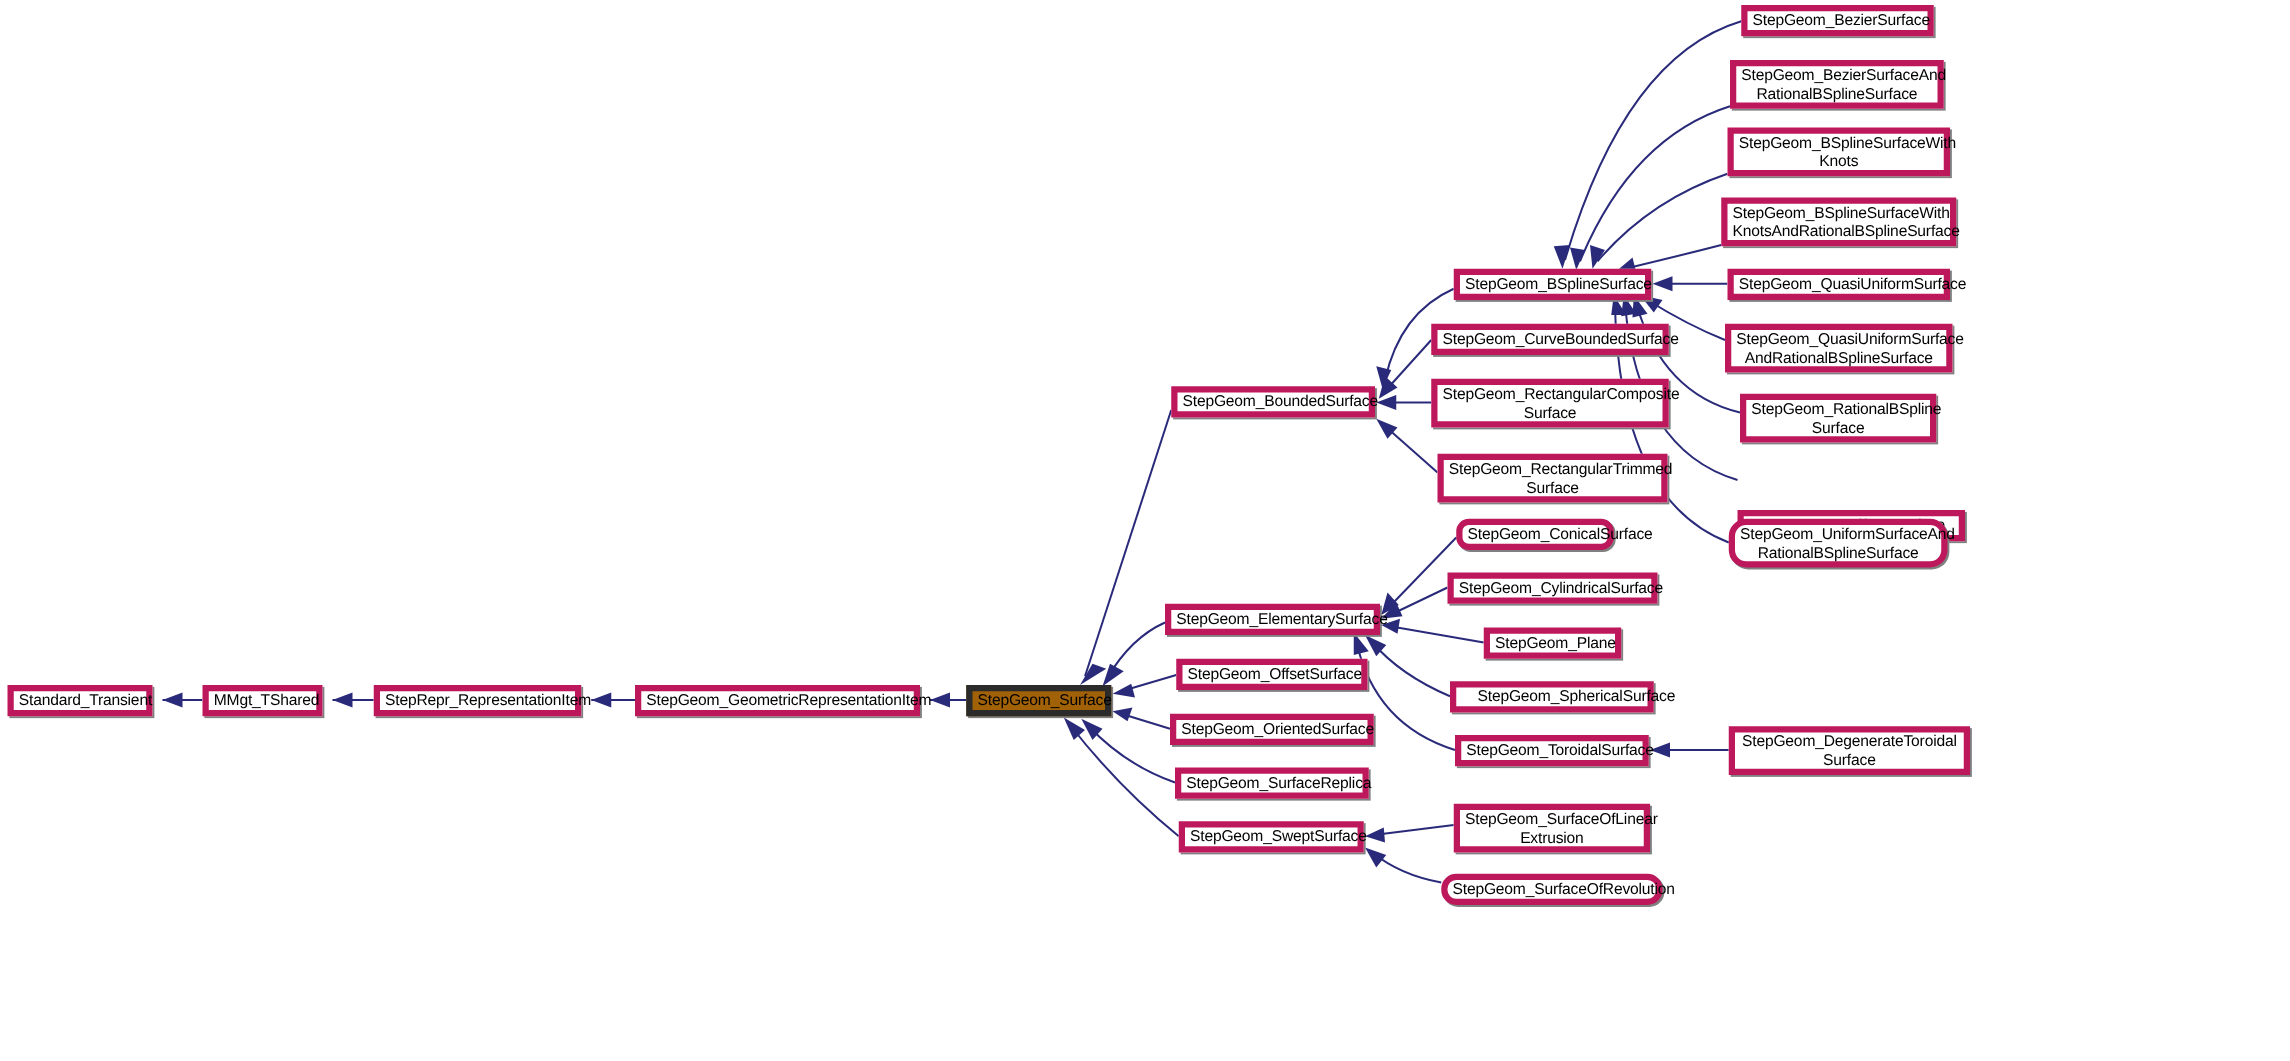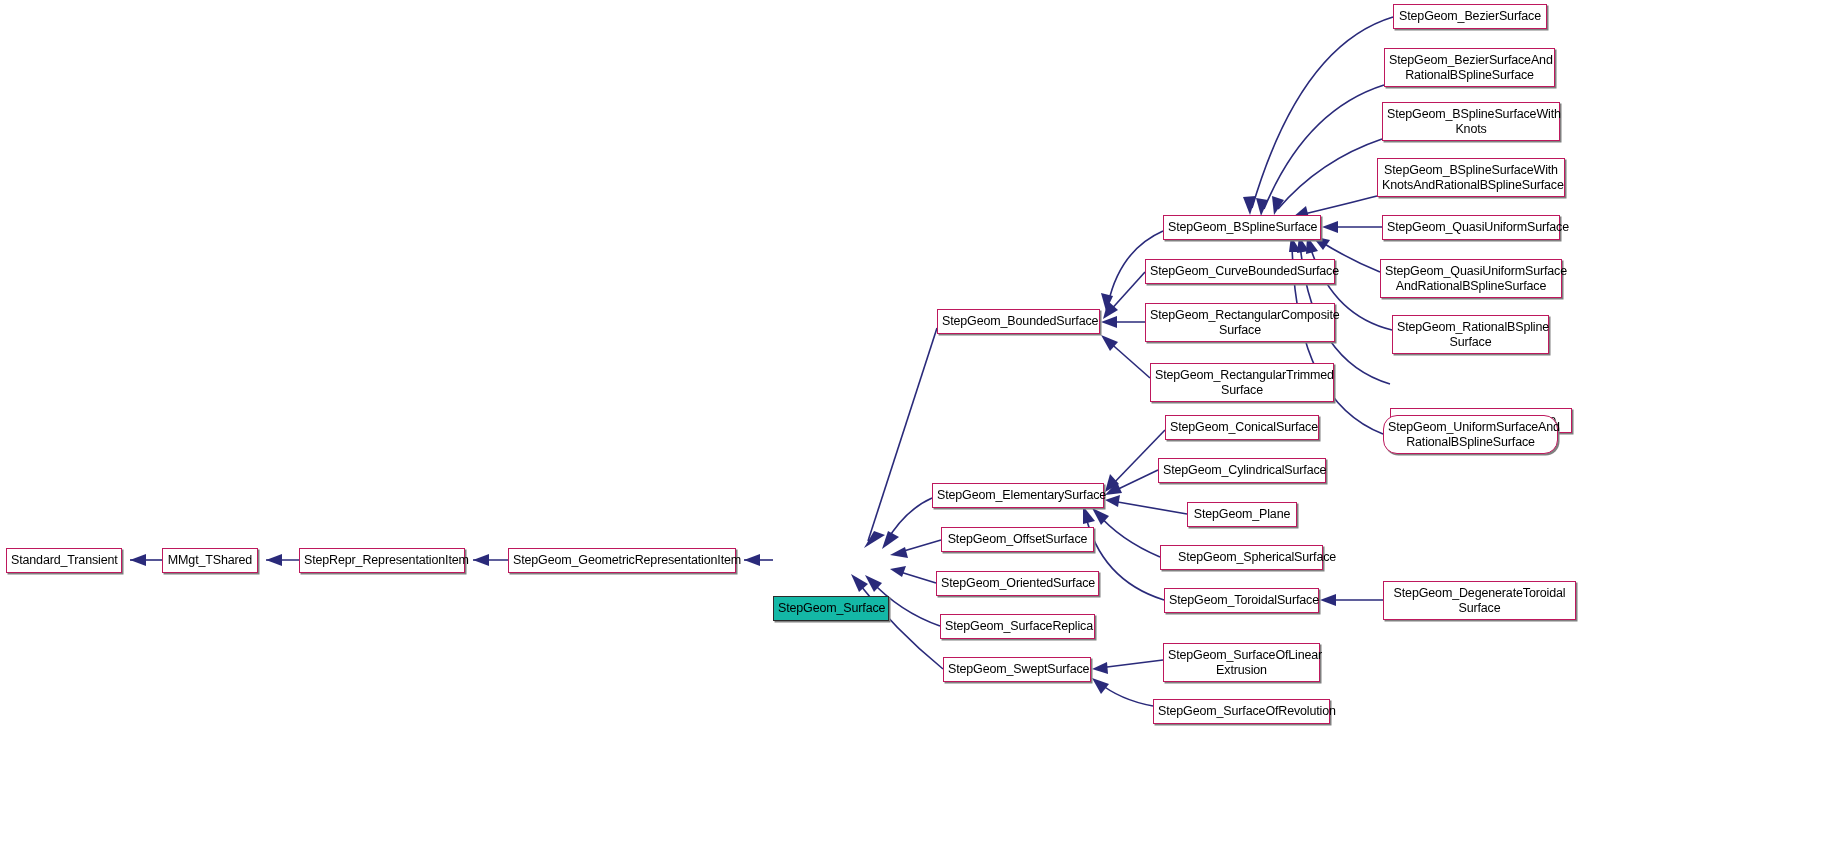--- a/index.html
+++ b/index.html
@@ -30,38 +30,37 @@
     stroke: #2a2a7a;
     stroke-width: 1.6;
   }
   .edge-head {
     fill: #2a2a7a;
     stroke: none;
   }
   .node {
     position: absolute;
     box-sizing: border-box;
-    border: 1px solid #be185d;
+    border: 5px solid #be185d;
     background: #ffffff;
     color: #000000;
     font-size: 12.5px;
     line-height: 14.5px;
     letter-spacing: -0.15px;
     text-align: center;
     display: flex;
     align-items: center;
     justify-content: center;
     padding: 0 4px;
     box-shadow: 1.5px 1.5px 0 0 #808080;
     z-index: 3;
   }
   .node.highlight {
-    background: #14b8a6;
+    background: #a16207;
     border-color: #2b2b2b;
-    margin-top: 48px;
   }
   .node .node-label {
     display: block;
     width: 100%;
     white-space: pre-line;
   }
 </style>
 </head>
 <body>
 
@@ -175,40 +174,40 @@
         <span class="node-label">StepGeom_CurveBoundedSurface</span>
       </div>
       <div class="node" style="left: 1145px; top: 303px; width: 190px; height: 39px;">
         <span class="node-label">StepGeom_RectangularComposite
 Surface</span>
       </div>
       <div class="node" style="left: 1150px; top: 363px; width: 184px; height: 39px;">
         <span class="node-label">StepGeom_RectangularTrimmed
 Surface</span>
       </div>
-      <div class="node" style="left: 1165px; top: 415px; width: 154px; height: 25px;">
+      <div class="node" style="left: 1165px; top: 415px; width: 126px; height: 25px; border-radius: 10px;">
         <span class="node-label">StepGeom_ConicalSurface</span>
       </div>
       <div class="node" style="left: 1158px; top: 458px; width: 168px; height: 25px;">
         <span class="node-label">StepGeom_CylindricalSurface</span>
       </div>
       <div class="node" style="left: 1187px; top: 502px; width: 110px; height: 25px;">
         <span class="node-label">StepGeom_Plane</span>
       </div>
       <div class="node" style="left: 1160px; top: 545px; width: 163px; height: 25px; padding-left: 17px;">
         <span class="node-label">StepGeom_SphericalSurface</span>
       </div>
       <div class="node" style="left: 1164px; top: 588px; width: 155px; height: 25px;">
         <span class="node-label">StepGeom_ToroidalSurface</span>
       </div>
       <div class="node" style="left: 1163px; top: 643px; width: 157px; height: 39px;">
         <span class="node-label">StepGeom_SurfaceOfLinear
 Extrusion</span>
       </div>
-      <div class="node" style="left: 1153px; top: 699px; width: 177px; height: 25px;">
+      <div class="node" style="left: 1153px; top: 699px; width: 177px; height: 25px; border-radius: 12px;">
         <span class="node-label">StepGeom_SurfaceOfRevolution</span>
       </div>
       <div class="node" style="left: 1393px; top: 4px; width: 154px; height: 25px;">
         <span class="node-label">StepGeom_BezierSurface</span>
       </div>
       <div class="node" style="left: 1384px; top: 48px; width: 171px; height: 39px;">
         <span class="node-label">StepGeom_BezierSurfaceAnd
 RationalBSplineSurface</span>
       </div>
       <div class="node" style="left: 1382px; top: 102px; width: 178px; height: 39px;">

